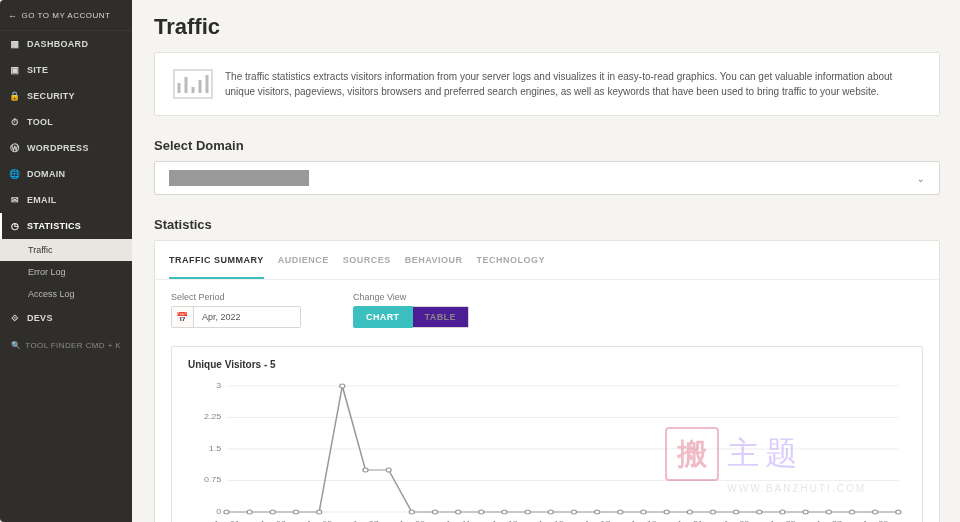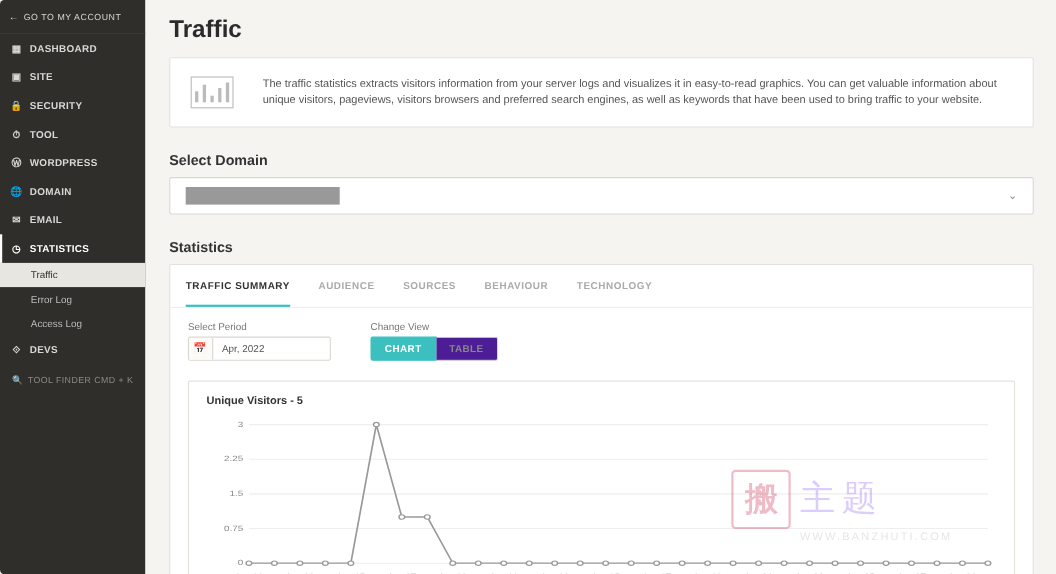--- a/index.html
+++ b/index.html
@@ -12,36 +12,36 @@
 .nav li .ico { width: 10px; height: 10px; flex-shrink: 0; display: inline-flex; align-items: center; justify-content: center; }
 .nav li.active { color: #fff; position: relative; }
 .nav li.active::before { content:''; position:absolute; left:0; top:0; bottom:0; width:2px; background:#fff; }
 .subnav { list-style: none; }
 .subnav li { padding: 6px 10px 6px 28px; font-size: 9px; font-weight: 400; cursor: pointer; color: #bbb; }
 .subnav li.current { background: #e8e6e0; color: #333; }
 .finder { padding: 10px 0; font-size: 8px; color: #8a8a86; display:flex; align-items:center; justify-content:center; gap:4px; letter-spacing: 0.4px; }
 
 .main { flex: 1; padding: 14px 20px 0 22px; overflow: auto; }
 h1.page-title { font-size: 22px; font-weight: 700; color: #2b2b2b; margin-bottom: 12px; }
-.intro-card { background:#fff; border:1px solid #e4e2dd; border-radius:2px; padding: 16px 18px; display:flex; gap: 26px; align-items:flex-start; margin-bottom: 22px; }
+.intro-card { background:#fff; border:1px solid #e4e2dd; border-radius:2px; padding: 16px 18px; display:flex; gap: 12px; align-items:flex-start; margin-bottom: 22px; }
 .intro-icon { width: 40px; height: 30px; flex-shrink:0; display:flex; align-items:center; justify-content:center; }
 .intro-text { font-size: 10px; line-height: 1.5; color: #555; }
 
 .section-label { font-size: 13px; font-weight: 600; color: #333; margin-bottom: 8px; }
 
 .domain-select { background:#fff; border:1px solid #d9d7d1; border-radius:2px; height: 34px; display:flex; align-items:center; justify-content:space-between; padding: 0 14px; margin-bottom: 22px; cursor:pointer; }
 .domain-select .placeholder { width: 140px; height: 16px; background: #999; }
 .domain-select .chev { color:#888; font-size:10px; }
 
 .stats-card { background:#fff; border:1px solid #e4e2dd; border-radius:2px; }
-.tabs { display:flex; border-bottom:1px solid #eee; padding: 0 14px; gap: 26px; }
+.tabs { display:flex; border-bottom:1px solid #eee; padding: 0 14px; gap: 14px; }
 .tabs .tab { font-size: 9px; letter-spacing: 0.5px; font-weight:600; padding: 14px 0 12px; color:#aaa; cursor:pointer; }
 .tabs .tab.on { color:#333; border-bottom:2px solid #3bbfbf; }
 
-.controls { display:flex; gap: 36px; padding: 12px 16px 8px; }
+.controls { display:flex; gap: 52px; padding: 12px 16px 8px; }
 .control-block .small-label { font-size: 9px; color:#777; margin-bottom: 4px; display:block; }
 .period { display:flex; align-items:center; border:1px solid #d9d7d1; border-radius:2px; height: 22px; width: 130px; overflow:hidden; }
 .period .cal { width: 22px; height: 100%; display:flex; align-items:center; justify-content:center; background:#fcfbf8; border-right:1px solid #d9d7d1; color:#3bbfbf; font-size:10px; }
 .period .val { font-size:9px; padding: 0 8px; color:#555; }
 .toggle { display:flex; }
 .toggle .btn { font-size: 9px; font-weight:600; letter-spacing:0.4px; padding: 5px 12px; border:1px solid #d9d7d1; cursor:pointer; }
 .toggle .btn.chart { background:#3bbfbf; color:#fff; border-color:#3bbfbf; border-radius:2px 0 0 2px; }
 .toggle .btn.table { background:#4c1d95; color:#888; border-left:none; border-radius:0 2px 2px 0; }
 
 .chart-wrap { margin: 10px 16px 16px; border:1px solid #e4e2dd; border-radius:2px; padding: 12px 16px 8px; position: relative; }

